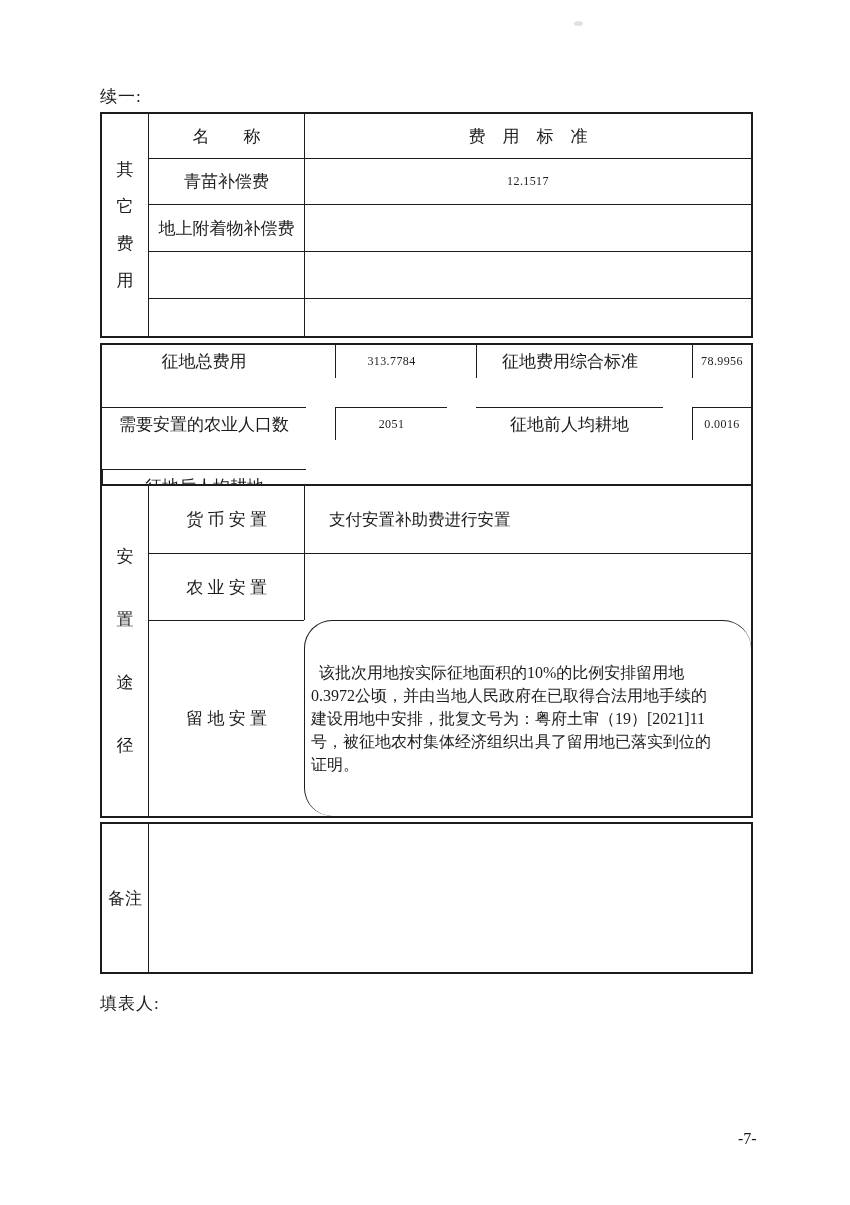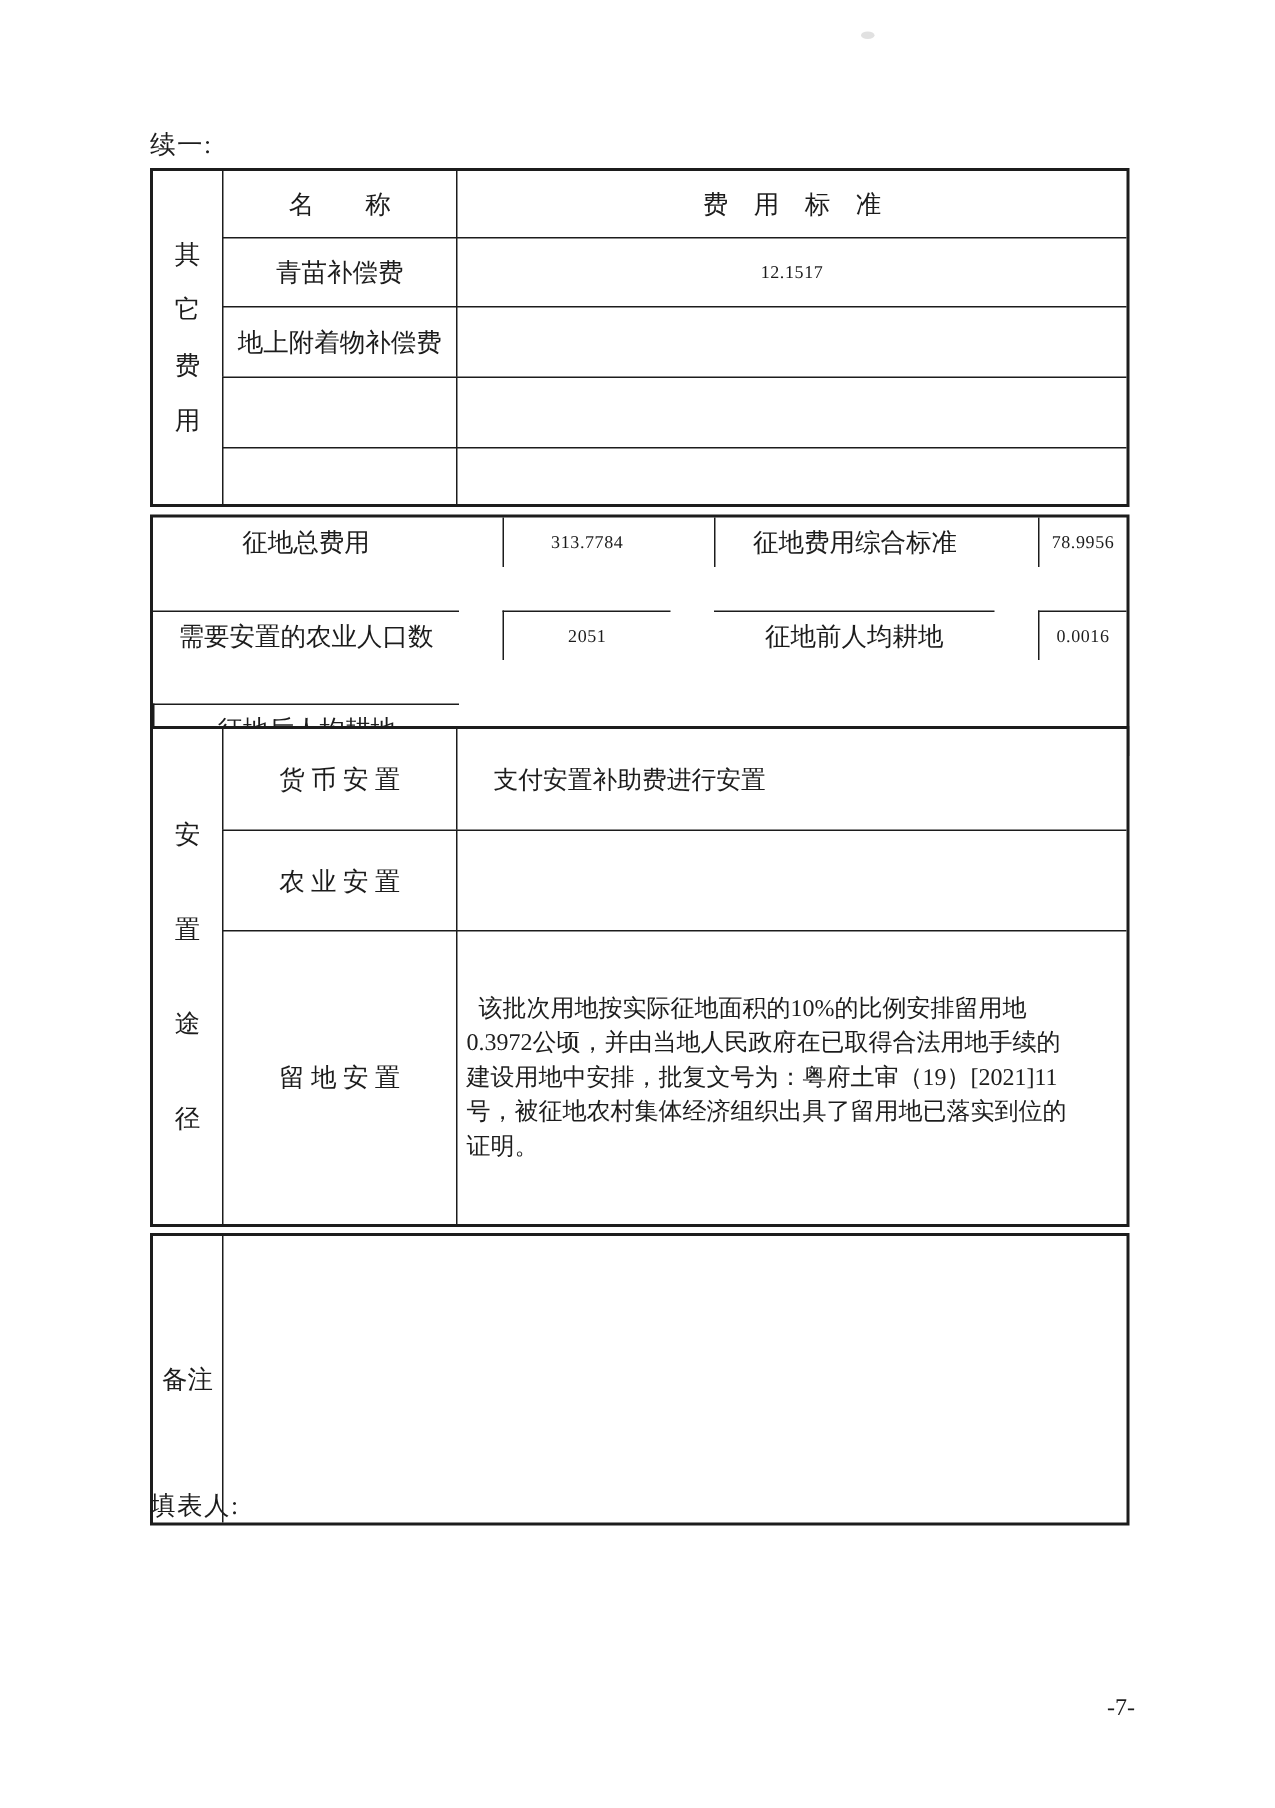--- a/index.html
+++ b/index.html
@@ -18,21 +18,21 @@
     font-size:17px;overflow:hidden;
   }
   .bl{border-left:1.5px solid #1c1c1c;}
   .bt{border-top:1.5px solid #1c1c1c;text-align:center;}
   .vlabel{flex-direction:column;justify-content:center;}
   .vlabel span{display:block;line-height:22px;}
   .num{font-size:12px;letter-spacing:0.4px;}
   .leftpad{justify-content:flex-start;padding-left:24px;}
   .para{
     flex-direction:column;align-items:flex-start;justify-content:center;
-    padding:0 4px 0 6px;font-size:16px;line-height:23px;
+    padding:0 4px 0 6px;font-size:16px;line-height:23px;border-radius:28px;
   }
   .para-line{white-space:pre-wrap;}
   .caption{font-size:17px;letter-spacing:1px;}
   .pageno{font-size:16px;}
   .speck{
     position:absolute;left:574px;top:21px;width:9px;height:5px;
     background:#aaa;opacity:0.35;border-radius:50%;
   }
 </style>
 </head>
@@ -102,21 +102,21 @@
   <div class="cell bl bt">留 地 安 置</div>
   <div class="cell bl bt para">
     <div class="para-line">  该批次用地按实际征地面积的10%的比例安排留用地</div>
     <div class="para-line">0.3972公顷，并由当地人民政府在已取得合法用地手续的</div>
     <div class="para-line">建设用地中安排，批复文号为：粤府土审（19）[2021]11</div>
     <div class="para-line">号，被征地农村集体经济组织出具了留用地已落实到位的</div>
     <div class="para-line">证明。</div>
   </div>
 </div>
 
-<div class="tbl" style="left:100px;top:822px;width:653px;height:195px;
+<div class="tbl" style="left:100px;top:822px;width:653px;height:152px;
             grid-template-columns:46px 1fr;grid-template-rows:1fr;">
   <div class="cell" style="font-size:17px;">备注</div>
   <div class="cell bl leftpad"></div>
 </div>
 
 <div class="abs caption" style="left:100px;top:992px;">填表人:</div>
 
 <div class="abs pageno" style="left:738px;top:1130px;">-7-</div>
 
 </body></html>

